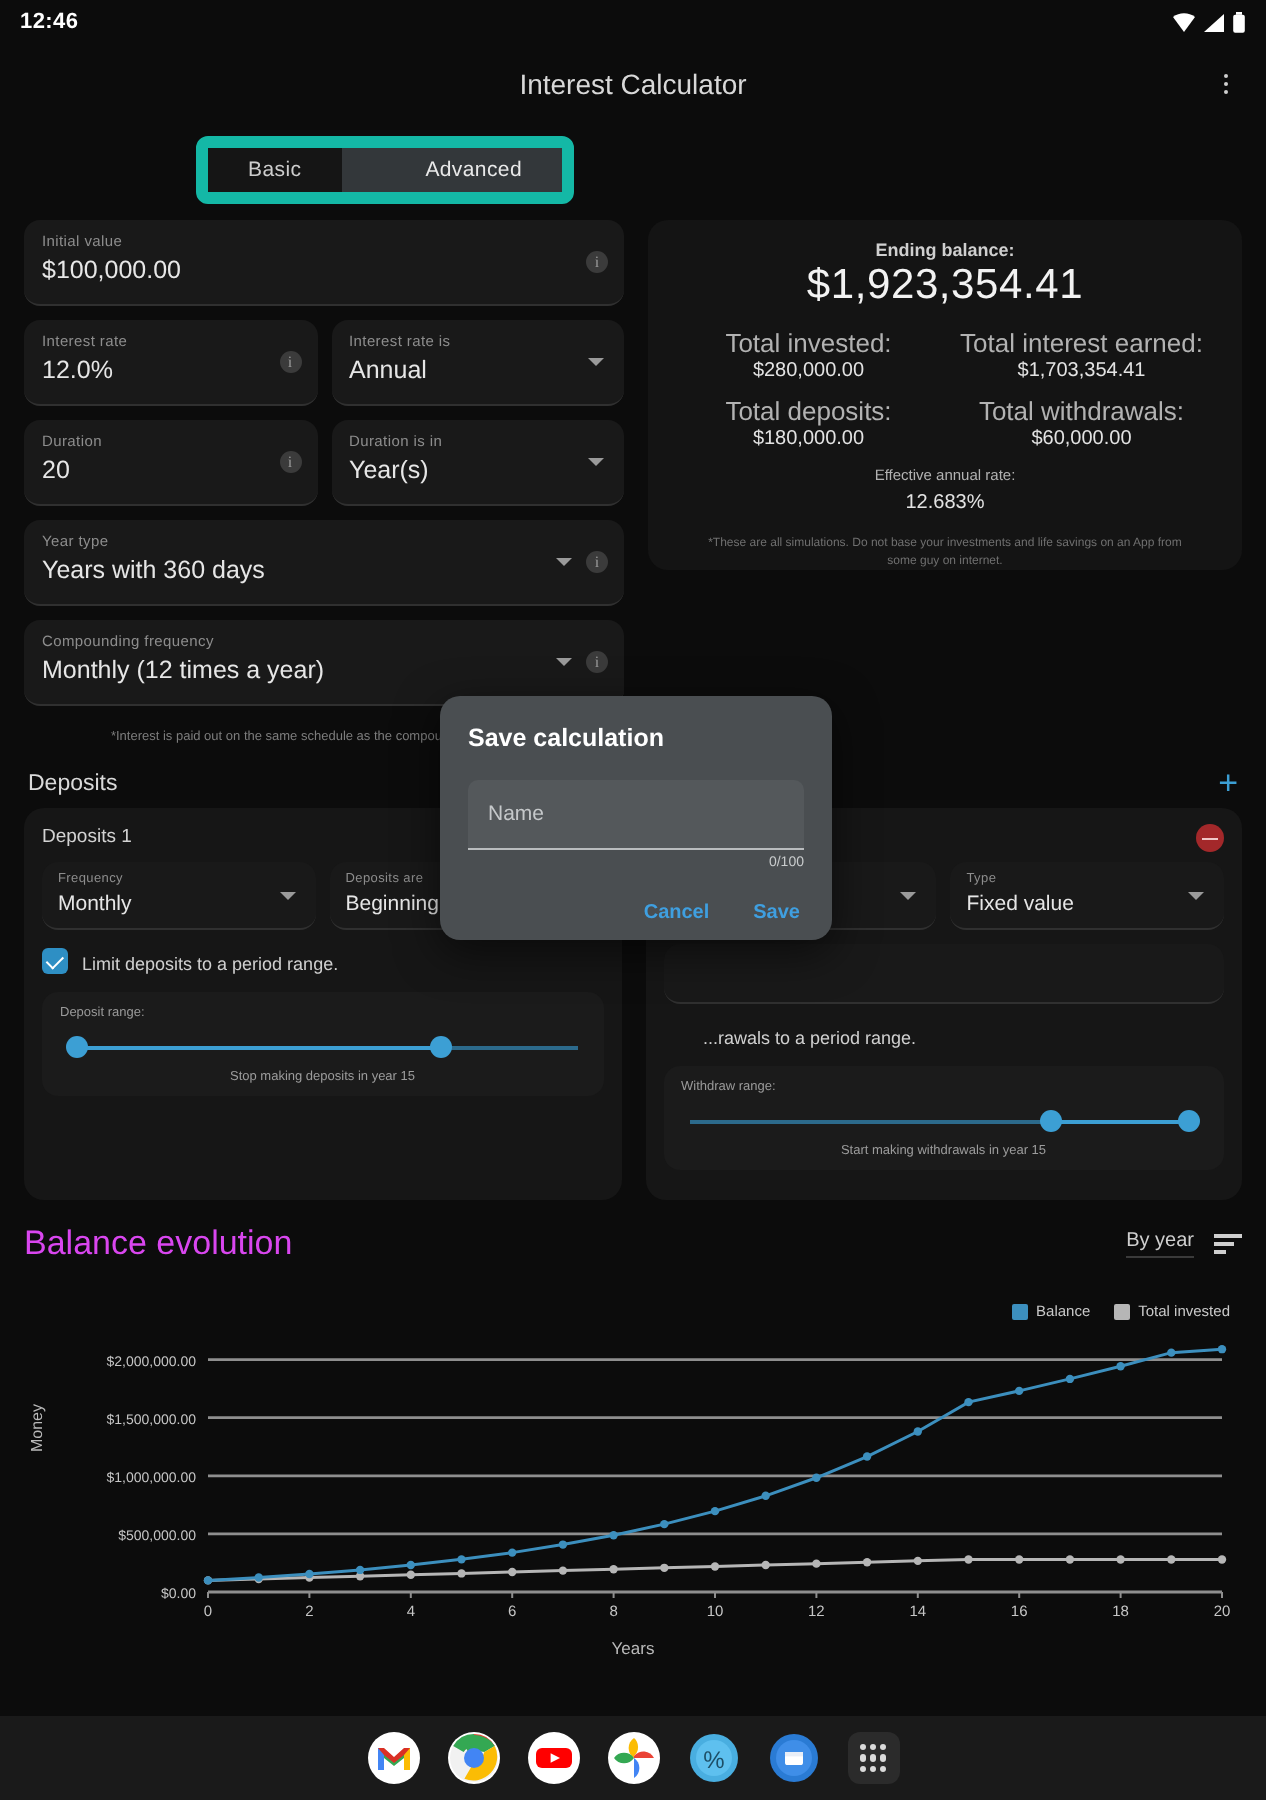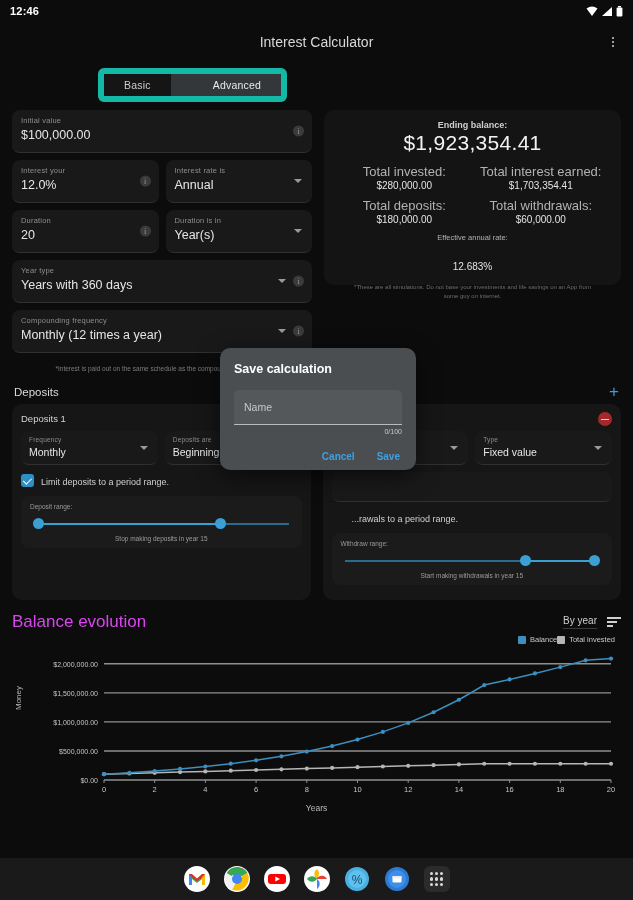--- a/index.html
+++ b/index.html
@@ -84,21 +84,21 @@
   }
   .results .cap { font-size: 9px; color: #cfcfcf; font-weight: bold; }
   .results .big { font-size: 21px; color: #f2f2f2; margin-top: 1px; letter-spacing: .3px; }
   .res-grid { display: flex; margin-top: 9px; }
   .res-cell { flex: 1; }
   .res-cell .k { font-size: 13px; color: #b2b2b2; }
   .res-cell .v { font-size: 10px; color: #e3e3e3; margin-top: 1px; }
   .res-row2 { margin-top: 7px; }
   .eff { margin-top: 8px; }
   .eff .k { font-size: 7.5px; color: #b2b2b2; }
-  .eff .v { font-size: 10px; color: #e3e3e3; margin-top: 19px; }
+  .eff .v { font-size: 10px; color: #e3e3e3; margin-top: 4px; }
   .disclaimer {
     font-size: 6px; color: #6f6f6f; margin-top: 11px; line-height: 1.5;
     padding: 0 14px;
   }
 
   
   .dw-grid { display: flex; gap: 12px; padding: 10px 12px 0 12px; }
   .dw-col { flex: 1; min-width: 0; }
   .dw-head { display: flex; align-items: center; justify-content: space-between; padding: 4px 2px 6px 2px; }
   .dw-head .t { font-size: 11.5px; color: #d9d9d9; }
@@ -140,21 +140,21 @@
   .chart-head { display: flex; align-items: center; justify-content: space-between; }
   .chart-head .ct { font-size: 17px; color: #d946ef; }
   .byyear { display: flex; align-items: center; gap: 10px; }
   .byyear .bytxt { font-size: 10px; color: #cfcfcf; border-bottom: 1px solid #3a3a3a; padding-bottom: 2px; cursor: pointer; }
   .sorticon { display: flex; flex-direction: column; gap: 2.5px; cursor: pointer; }
   .sorticon span { height: 1.5px; background: #cfcfcf; display: block; }
   .sorticon span:nth-child(1) { width: 14px; }
   .sorticon span:nth-child(2) { width: 10px; }
   .sorticon span:nth-child(3) { width: 6px; }
 
-  .legend { display: flex; justify-content: flex-end; margin-top: 3px; padding-right: 6px; align-items: flex-end; }
+  .legend { display: flex; justify-content: flex-end; gap: 12px; margin-top: 19px; padding-right: 6px; align-items: flex-end; }
   .legend .it { display: flex; align-items: center; gap: 4px; }
   .legend .sw { width: 8px; height: 8px; border-radius: 1px; }
   .legend .lt { font-size: 7.5px; color: #c9c9c9; }
 
   .plot { position: relative; height: 150px; margin-top: 8px; }
   .ylab {
     position: absolute; left: 2px; top: 58px; font-size: 8px; color: #b9b9b9;
     transform: rotate(-90deg); transform-origin: left top; white-space: nowrap;
   }
   .xlab { text-align: center; font-size: 8.5px; color: #b9b9b9; margin-top: 1px; }
@@ -227,21 +227,21 @@
     <div class="left-col">
 
       <div class="field tall">
         <div class="lab">Initial value</div>
         <div class="val">$100,000.00</div>
         <div class="info-dot">i</div>
       </div>
 
       <div class="row2">
         <div class="field tall">
-          <div class="lab">Interest your</div>
+          <div class="lab">Interest rate</div>
           <div class="val">12.0%</div>
           <div class="info-dot">i</div>
         </div>
         <div class="field tall">
           <div class="lab">Interest rate is</div>
           <div class="val">Annual</div>
           <div class="caret"></div>
         </div>
       </div>
 

